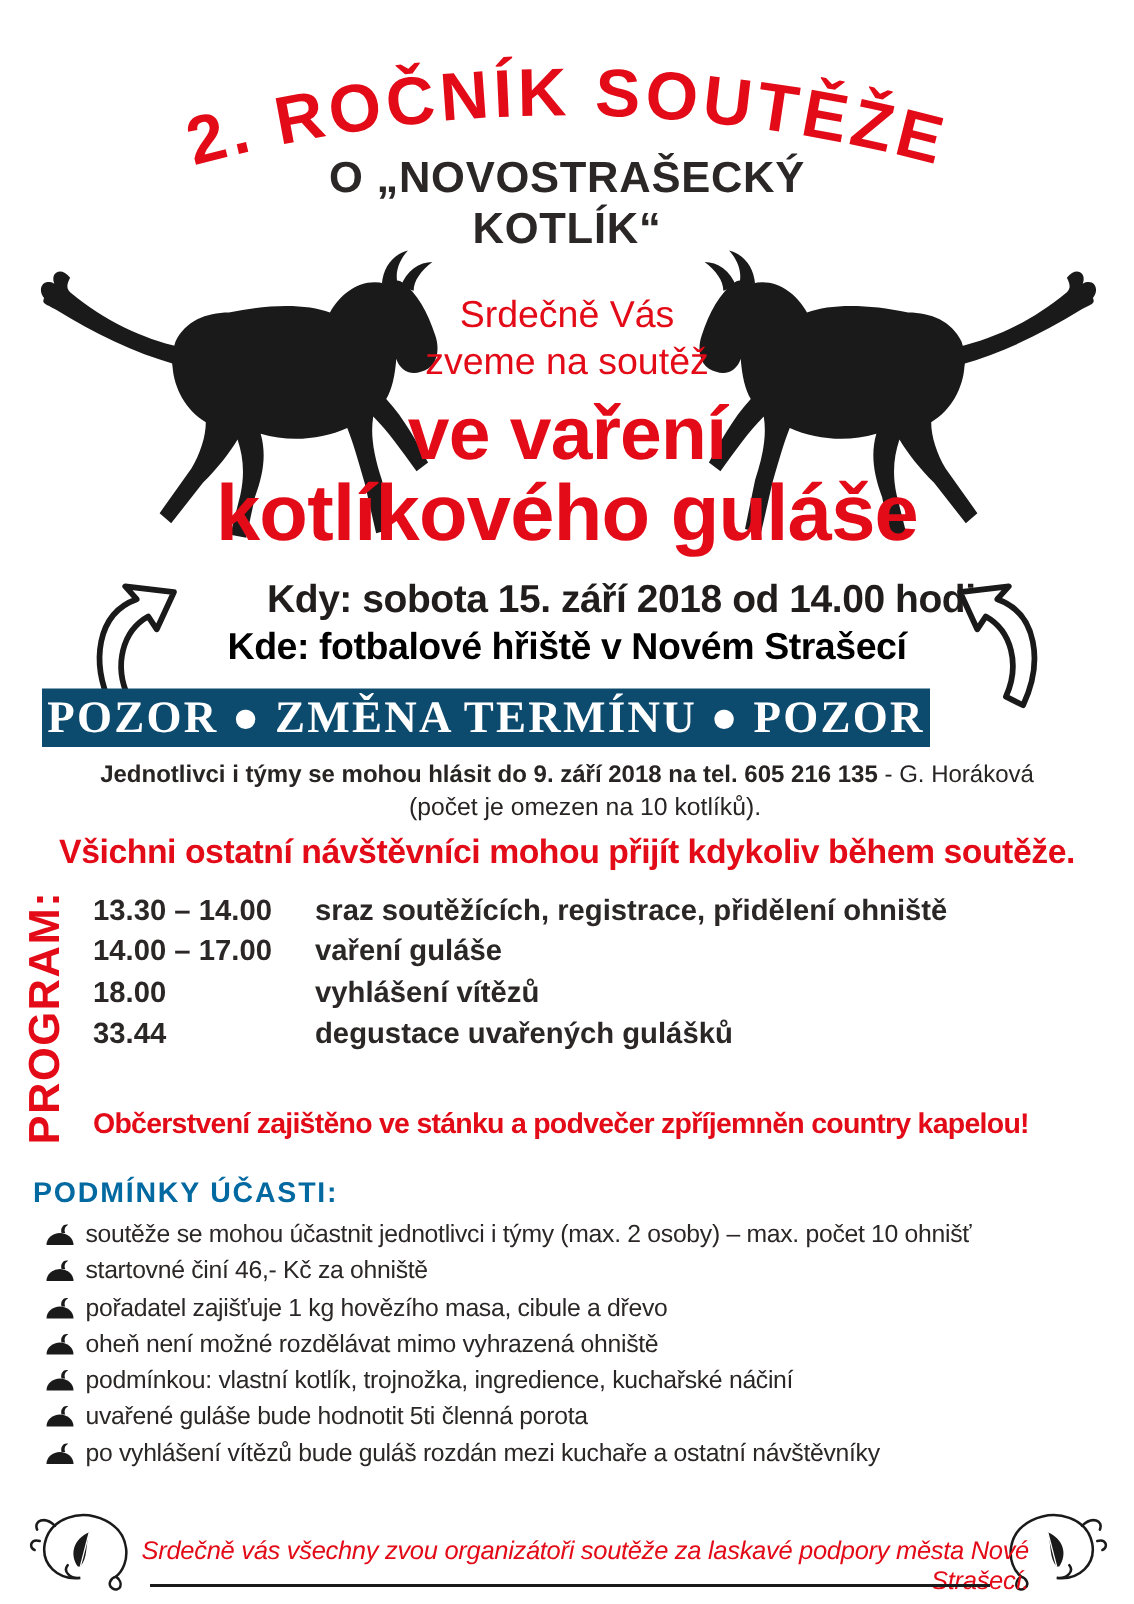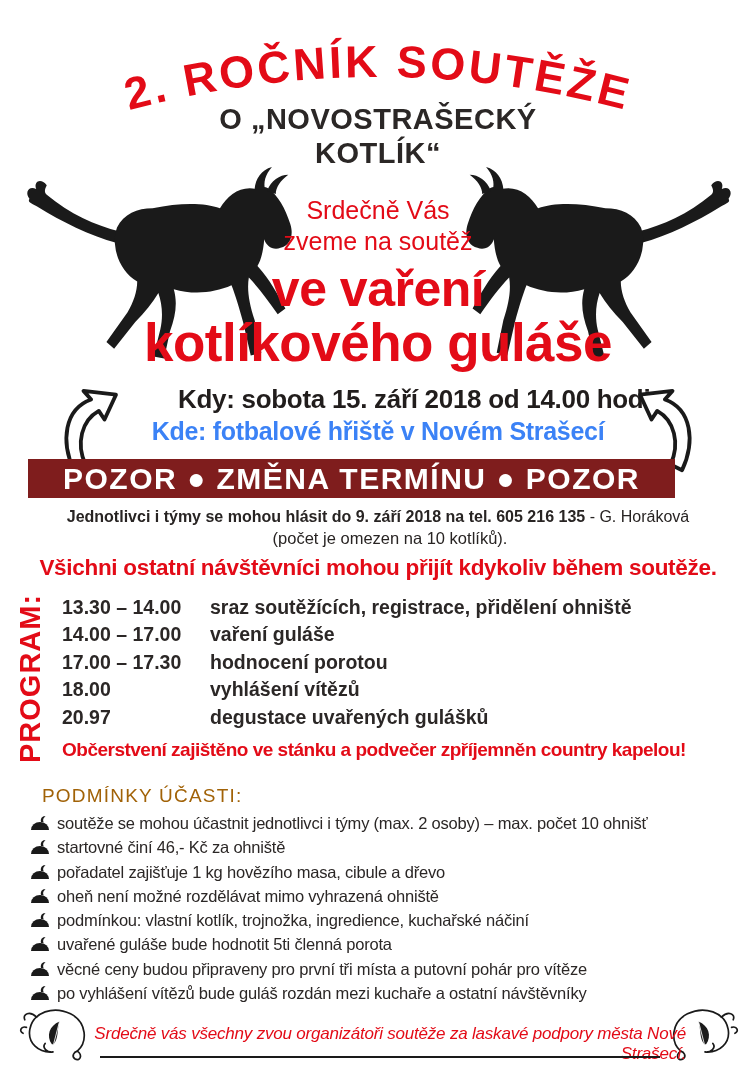--- a/index.html
+++ b/index.html
@@ -22,50 +22,50 @@
 
   
   .invite{top:195px;font-size:25px;line-height:31px;color:#e30b17;font-weight:400;}
 
   
   .main1{top:260px;font-size:50px;font-weight:700;color:#e30b17;letter-spacing:-.5px;}
   .main2{top:312px;font-size:53px;font-weight:700;color:#e30b17;letter-spacing:-.5px;}
 
   
   .when{top:384px;font-size:26px;font-weight:700;color:#211d1c;letter-spacing:-.3px;padding-left:44px;}
-  .where{top:417px;font-size:25px;font-weight:700;color:#3b82f6;letter-spacing:-.3px;}
+  .where{top:417px;font-size:25px;font-weight:700;color:#000000;letter-spacing:-.3px;}
 
   .arrow{top:388px;}
   .arrow-left{left:56px;}
   .arrow-right{left:624px;transform:scaleX(-1);}
 
   
-  .banner{left:28px;top:459px;width:647px;height:39px;background:#7f1d1d;color:#ffffff;
-          font-size:30px;font-weight:700;letter-spacing:1.5px;line-height:39px;text-align:center;}
+  .banner{left:28px;top:459px;width:592px;height:39px;background:#0c4a6e;color:#ffffff;
+          font-size:30px;font-weight:700;letter-spacing:1.5px;line-height:39px;text-align:center;font-family:Liberation Serif, serif;}
 
   
   .register{top:508px;font-size:16px;color:#282423;}
   .register b{font-weight:700;}
   .register-note{top:529px;font-size:16.5px;font-weight:400;color:#282423;padding-left:12px;}
 
   .visitors{top:555px;font-size:22.5px;font-weight:700;color:#e30b17;letter-spacing:-.3px;}
 
   
   .program-label-box{left:14px;top:592px;width:34px;height:172px;}
   .program-label{display:block;writing-mode:vertical-rl;transform:rotate(180deg);
                  font-size:29px;font-weight:700;color:#e30b17;letter-spacing:1px;height:172px;text-align:center;}
   .program-rows{left:62px;top:594px;width:680px;}
   .program-row{display:flex;font-size:19.5px;font-weight:700;color:#2b2726;line-height:27.4px;}
   .program-time{width:148px;flex:0 0 148px;}
   .program-activity{flex:1;}
 
   .refresh{left:62px;top:739px;width:694px;font-size:19px;font-weight:700;color:#e30b17;letter-spacing:-.5px;}
 
   
-  .cond-heading{left:42px;top:785px;font-size:19px;font-weight:400;color:#a16207;letter-spacing:1.2px;}
+  .cond-heading{left:22px;top:785px;font-size:19px;font-weight:700;color:#0369a1;letter-spacing:1.2px;}
   .cond-list{left:30px;top:811px;width:726px;}
   .cond-item{display:flex;align-items:flex-start;font-size:16.5px;color:#2b2726;line-height:24.3px;letter-spacing:-.2px;}
   .cond-icon{flex:0 0 20px;margin-right:7px;margin-top:4px;}
 
   
   .ornament{top:1004px;}
   .ornament-left{left:18px;}
   .ornament-right{left:668px;transform:scaleX(-1);}
   .footer-text{left:70px;top:1024px;width:616px;text-align:right;
                font-size:17px;font-style:italic;font-weight:500;color:#e30b17;letter-spacing:-.2px;}
@@ -141,29 +141,25 @@
   <div class="abs program-rows">
     <div class="program-row">
       <span class="program-time">13.30 – 14.00</span>
       <span class="program-activity">sraz soutěžících, registrace, přidělení ohniště</span>
     </div>
     <div class="program-row">
       <span class="program-time">14.00 – 17.00</span>
       <span class="program-activity">vaření guláše</span>
     </div>
     <div class="program-row">
-      <span class="program-time">17.00 – 17.30</span>
-      <span class="program-activity">hodnocení porotou</span>
-    </div>
-    <div class="program-row">
       <span class="program-time">18.00</span>
       <span class="program-activity">vyhlášení vítězů</span>
     </div>
     <div class="program-row">
-      <span class="program-time">20.97</span>
+      <span class="program-time">33.44</span>
       <span class="program-activity">degustace uvařených gulášků</span>
     </div>
   </div>
 
   <div class="abs refresh">Občerstvení zajištěno ve stánku a podvečer zpříjemněn country kapelou!</div>
 
   <div class="abs cond-heading">PODMÍNKY ÚČASTI:</div>
   <div class="abs cond-list">
 
     <div class="cond-item">
@@ -200,27 +196,20 @@
         <path d="M 11,7 C 10,3 13,0.5 15.5,1.5 C 13.5,2.5 12.5,4.5 13.5,7 Z" fill="#1a1a1a"></path>
       </svg>
       <span>podmínkou: vlastní kotlík, trojnožka, ingredience, kuchařské náčiní</span>
     </div>
     <div class="cond-item">
       <svg class="cond-icon" width="20" height="17" viewBox="0 0 20 17">
         <path d="M 1,15 A 9,8 0 0 1 19,15 Z" fill="#1a1a1a"></path>
         <path d="M 11,7 C 10,3 13,0.5 15.5,1.5 C 13.5,2.5 12.5,4.5 13.5,7 Z" fill="#1a1a1a"></path>
       </svg>
       <span>uvařené guláše bude hodnotit 5ti členná porota</span>
-    </div>
-    <div class="cond-item">
-      <svg class="cond-icon" width="20" height="17" viewBox="0 0 20 17">
-        <path d="M 1,15 A 9,8 0 0 1 19,15 Z" fill="#1a1a1a"></path>
-        <path d="M 11,7 C 10,3 13,0.5 15.5,1.5 C 13.5,2.5 12.5,4.5 13.5,7 Z" fill="#1a1a1a"></path>
-      </svg>
-      <span>věcné ceny budou připraveny pro první tři místa a putovní pohár pro vítěze</span>
     </div>
     <div class="cond-item">
       <svg class="cond-icon" width="20" height="17" viewBox="0 0 20 17">
         <path d="M 1,15 A 9,8 0 0 1 19,15 Z" fill="#1a1a1a"></path>
         <path d="M 11,7 C 10,3 13,0.5 15.5,1.5 C 13.5,2.5 12.5,4.5 13.5,7 Z" fill="#1a1a1a"></path>
       </svg>
       <span>po vyhlášení vítězů bude guláš rozdán mezi kuchaře a ostatní návštěvníky</span>
     </div>
   </div>
 

